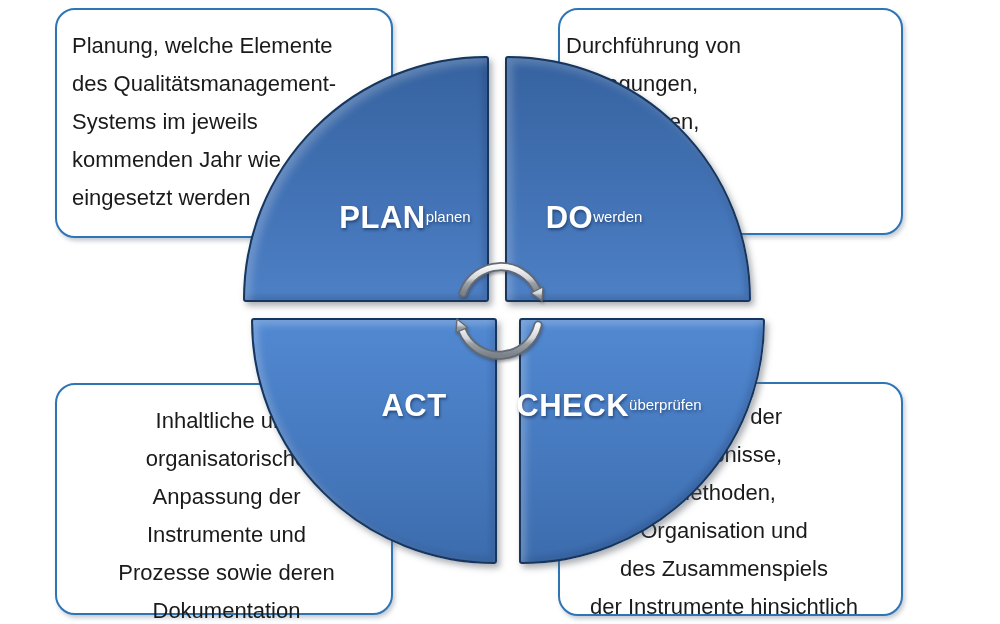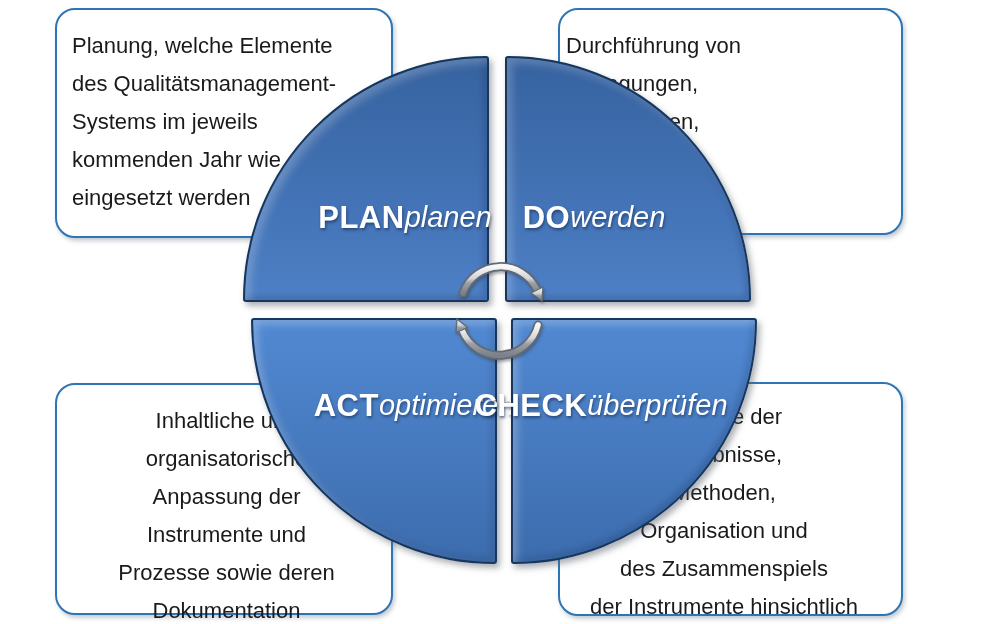--- a/index.html
+++ b/index.html
@@ -62,41 +62,41 @@
   }
   .q-act {
     left: 8px; top: 262px;
     border-radius: 3px 3px 3px 246px;
     background: linear-gradient(180deg, var(--quadrant-bottom-start, #5189d2) 0%, #4679be 55%, var(--quadrant-bottom-end, #3c6cad) 100%);
     box-shadow: 3px 4px 6px rgba(90,95,105,0.5),
                 inset 4px 4px 8px rgba(255,255,255,0.28),
                 inset -3px -3px 6px rgba(10,25,60,0.2);
   }
   .q-check {
-    left: 268px; top: 262px;
+    left: 276px; top: 262px;
     border-radius: 3px 3px 246px 3px;
     background: linear-gradient(180deg, var(--quadrant-bottom-start, #5189d2) 0%, #4679be 55%, var(--quadrant-bottom-end, #3c6cad) 100%);
     box-shadow: 3px 4px 6px rgba(90,95,105,0.5),
                 inset 4px 4px 8px rgba(255,255,255,0.28),
                 inset -3px -3px 6px rgba(10,25,60,0.2);
   }
   .q-content {
     position: absolute; inset: 0;
     display: flex; flex-direction: row;
     align-items: center; justify-content: center;
     text-align: center;
     color: var(--label-text, #ffffff);
     text-shadow: 1px 2px 3px rgba(12,32,66,0.55);
   }
   .q-plan  .q-content { transform: translate(39px, 38px); }
   .q-do    .q-content { transform: translate(-34px, 38px); }
   .q-act   .q-content { transform: translate(40px, -36px); }
   .q-check .q-content { transform: translate(-33px, -36px); }
   .q-label { font-weight: bold; font-size: 31px; line-height: 37px; letter-spacing: 0.5px; }
-  .q-sub   { font-size: 29px; line-height: 30px; font-style: italic; }
+  .q-sub   { font-size: 15px; line-height: 30px; }
 
   
   .center-arrows {
     position: absolute;
     left: 187px; top: 194px; 
     width: 140px; height: 115px;
     z-index: 3;
     filter: drop-shadow(1px 2px 1.5px rgba(50,55,65,0.45));
   }
 </style>
@@ -150,21 +150,20 @@
     <div class="quadrant q-do">
       <div class="q-content">
         <div class="q-label">DO</div>
         <div class="q-sub">werden</div>
       </div>
     </div>
 
     <div class="quadrant q-act">
       <div class="q-content">
         <div class="q-label">ACT</div>
-        <div class="q-sub">optimieren</div>
       </div>
     </div>
 
     <div class="quadrant q-check">
       <div class="q-content">
         <div class="q-label">CHECK</div>
         <div class="q-sub">überprüfen</div>
       </div>
     </div>
 

